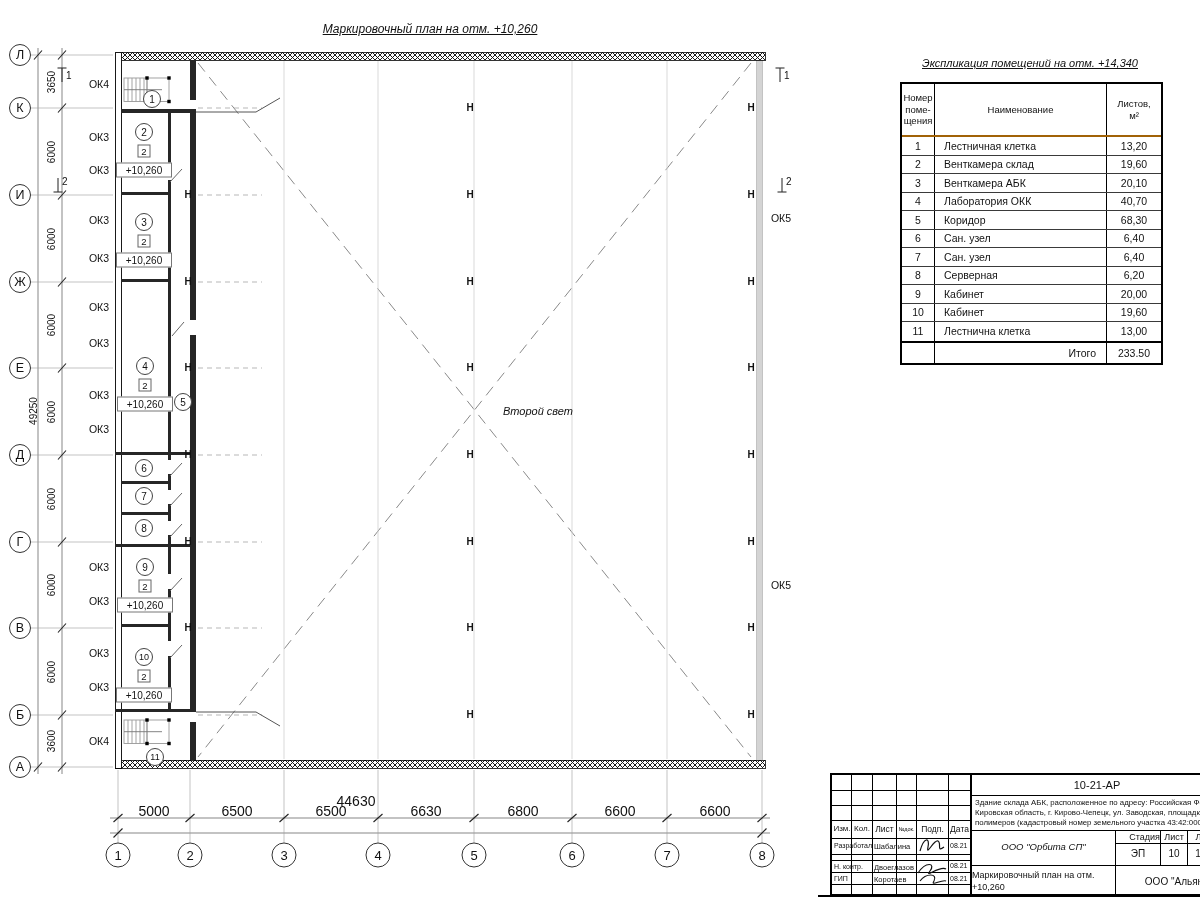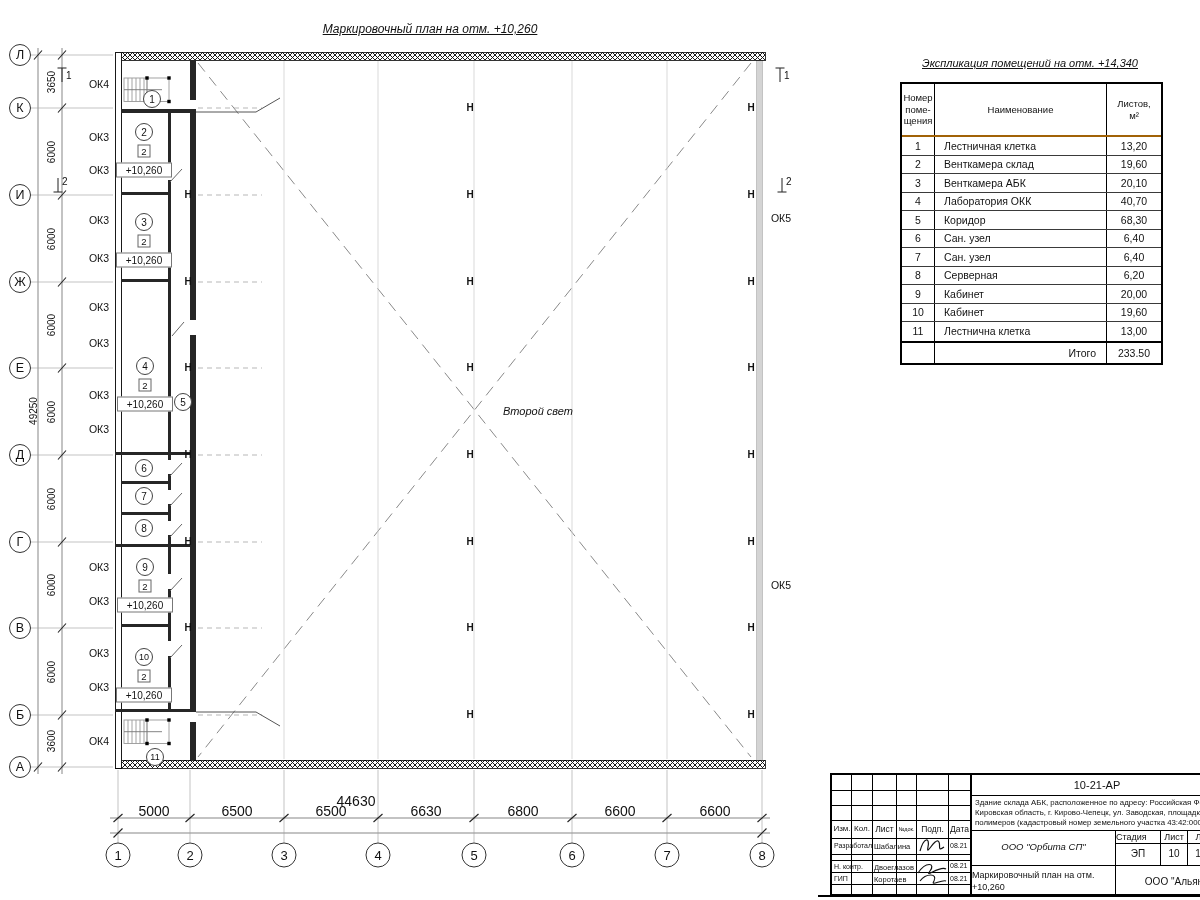--- a/index.html
+++ b/index.html
@@ -363,21 +363,21 @@
         <path d="M2 38 C10 26 20 28 14 36 C8 44 24 30 30 34"></path>
         <path d="M4 46 C10 38 22 38 18 46 C14 52 26 44 30 46"></path>
       </g>
     </svg>
 
     <div class="tb-txt" style="left:140px;top:4px;width:250px;text-align:center;font-size:11px">10-21-АР</div>
     <div class="tb-txt pre" style="left:143px;top:23px;font-size:7.8px;line-height:1.3">Здание склада АБК, расположенное по адресу: Российская Феде
 Кировская область, г. Кирово-Чепецк, ул. Заводская, площадка з
 полимеров (кадастровый номер земельного участка 43:42:0000</div>
     <div class="tb-txt ital" style="left:140px;top:66px;width:143px;text-align:center;font-size:9.5px">ООО "Орбита СП"</div>
-    <div class="tb-txt" style="left:284px;top:57px;width:44px;text-align:left;font-size:9px">Стадия</div>
+    <div class="tb-txt" style="left:284px;top:57px;width:44px;text-align:right;font-size:9px">Стадия</div>
     <div class="tb-txt" style="left:329px;top:57px;width:26px;text-align:center;font-size:9px">Лист</div>
     <div class="tb-txt" style="left:356px;top:57px;width:44px;text-align:center;font-size:9px">Листов</div>
     <div class="tb-txt" style="left:284px;top:73px;width:44px;text-align:center;font-size:10px">ЭП</div>
     <div class="tb-txt" style="left:329px;top:73px;width:26px;text-align:center;font-size:10px">10</div>
     <div class="tb-txt" style="left:356px;top:73px;width:20px;text-align:center;font-size:10px">1</div>
     <div class="tb-txt pre" style="left:140px;top:94px;width:143px;text-align:left;font-size:9px;line-height:1.35">Маркировочный план на отм.
 +10,260</div>
     <div class="tb-txt" style="left:284px;top:101px;width:121px;text-align:center;font-size:10px">ООО "Альянс</div>
   </div>
 

